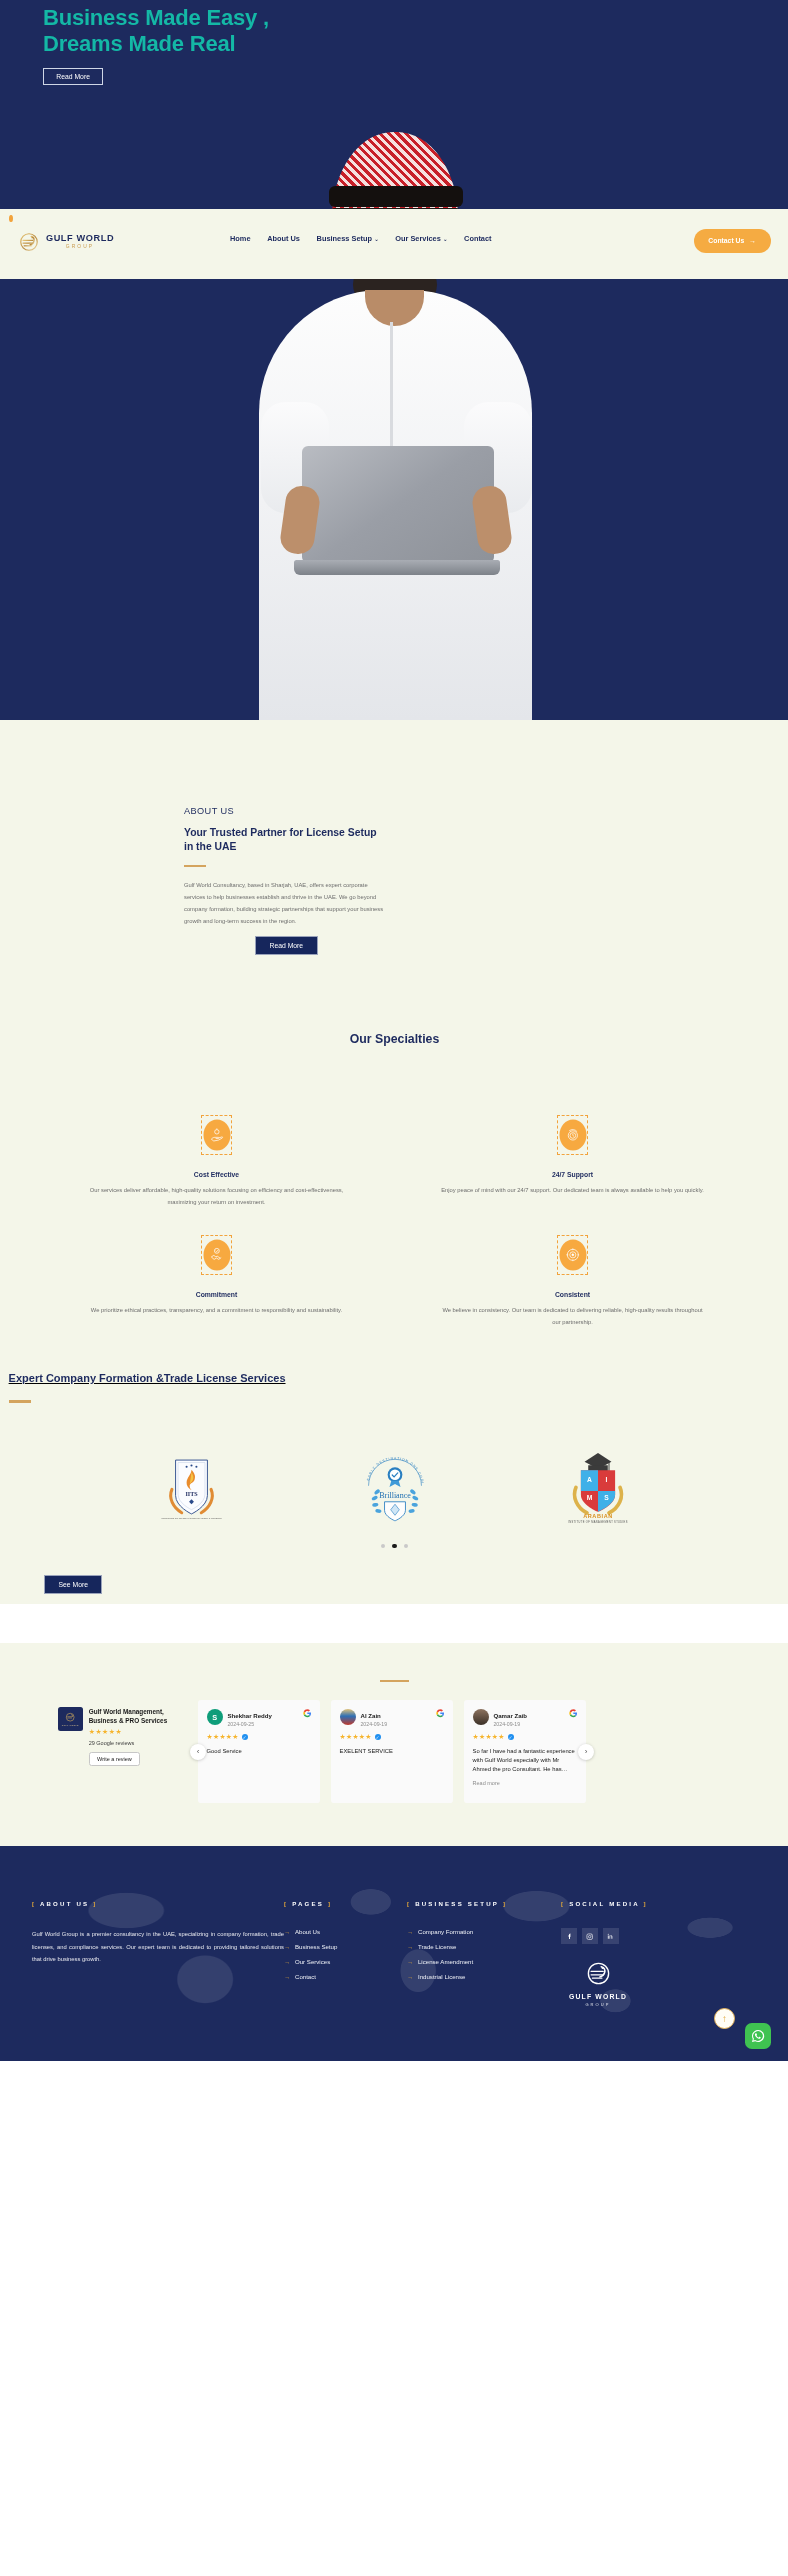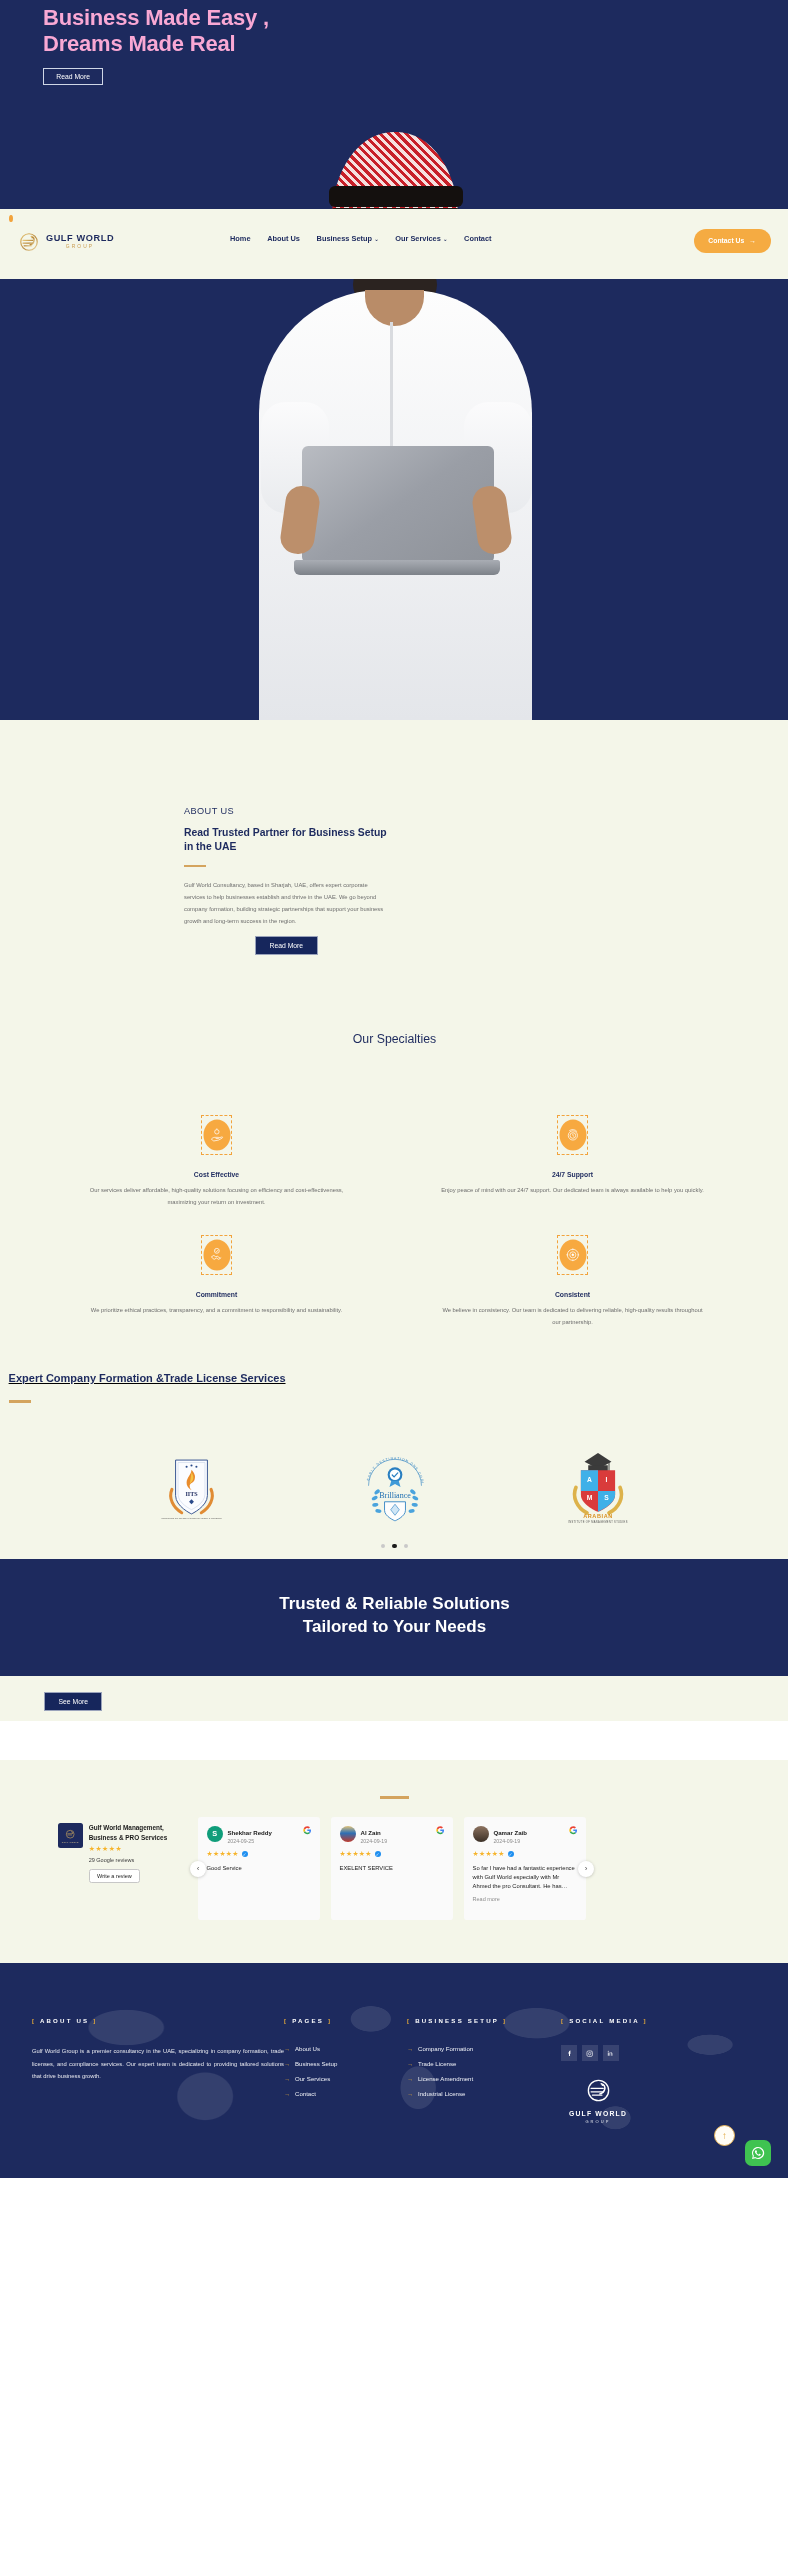--- a/index.html
+++ b/index.html
@@ -94,21 +94,21 @@
     position: absolute; left: 241px; top: 270px; width: 68px; height: 111px;
     background: linear-gradient(180deg,#fbfbfc,#e9ebee); border-radius: 24.6px;
   }
 
   .hero-content {
     position: absolute;
     left: 43px; top: 0px;
     z-index: 5;
   }
   .hero-title {
-    color: #f9a8d4;
+    color: #14b8a6;
     font-size: 22px;
     font-weight: 700;
     line-height: 1.18;
     letter-spacing: -0.2px;
     margin-top: 4.9px;
     white-space: pre-line;
   }
   .hero-btn {
     display: inline-block;
     margin-top: 11px;
@@ -187,21 +187,21 @@
     display: inline-block; margin-top: 8.6px;
     background: #16265c; color: #ffffff;
     font-size: 6.8px; padding: 4.9px 13.5px;
     border: 0.6px solid #9aa3bb; cursor: pointer;
   }
   .about-btn-wrap { margin-left: 71px; }
 
   
   .specialties { background: #f4f6e9; padding-top: 77px; }
   .sec-title-center {
-    text-align: center; font-size: 12.3px; color: #1d2a5e; font-weight: 400;
+    text-align: center; font-size: 12.3px; color: #1d2a5e; font-weight: 700;
   }
   .spec-grid {
     margin: 69px auto 0;
     width: 657px;
     display: grid; grid-template-columns: 1fr 1fr;
     row-gap: 4.9px; column-gap: 55px;
   }
   .spec-card { text-align: center; }
   .spec-icon-wrap {
     width: 31px; height: 40px; margin: 0 auto 16px;
@@ -438,21 +438,21 @@
       <div class="nav-cta">
         <span>Contact Us</span>
         <span>→</span>
       </div>
     </nav>
   </section>
 
   <section class="about">
     <div class="about-inner">
       <div class="about-kicker">ABOUT US</div>
-      <h2 class="about-head">Read Trusted Partner for Business Setup in the UAE</h2>
+      <h2 class="about-head">Your Trusted Partner for License Setup in the UAE</h2>
       <div class="rule-gold"></div>
       <p class="about-body">Gulf World Consultancy, based in Sharjah, UAE, offers expert corporate services to help businesses establish and thrive in the UAE. We go beyond company formation, building strategic partnerships that support your business growth and long-term success in the region.</p>
       <div class="about-btn-wrap">
         <span class="btn-navy">Read More</span>
       </div>
     </div>
   </section>
 
   <section class="specialties">
     <h2 class="sec-title-center">Our Specialties</h2>
@@ -594,24 +594,20 @@
 
     </div>
 
     <div class="dots">
       <span class="dot"></span>
       <span class="dot on"></span>
       <span class="dot"></span>
     </div>
   </section>
 
-  <section class="cta-banner">
-    <h2 class="cta-title">Trusted &amp; Reliable Solutions
-Tailored to Your Needs</h2>
-  </section>
   <div class="cta-strip">
     <div class="cta-strip-inner">
       <span class="btn-navy">See More</span>
     </div>
   </div>
   <div class="white-gap"></div>
 
   <section class="testi">
     <div class="testi-rule"></div>
 

